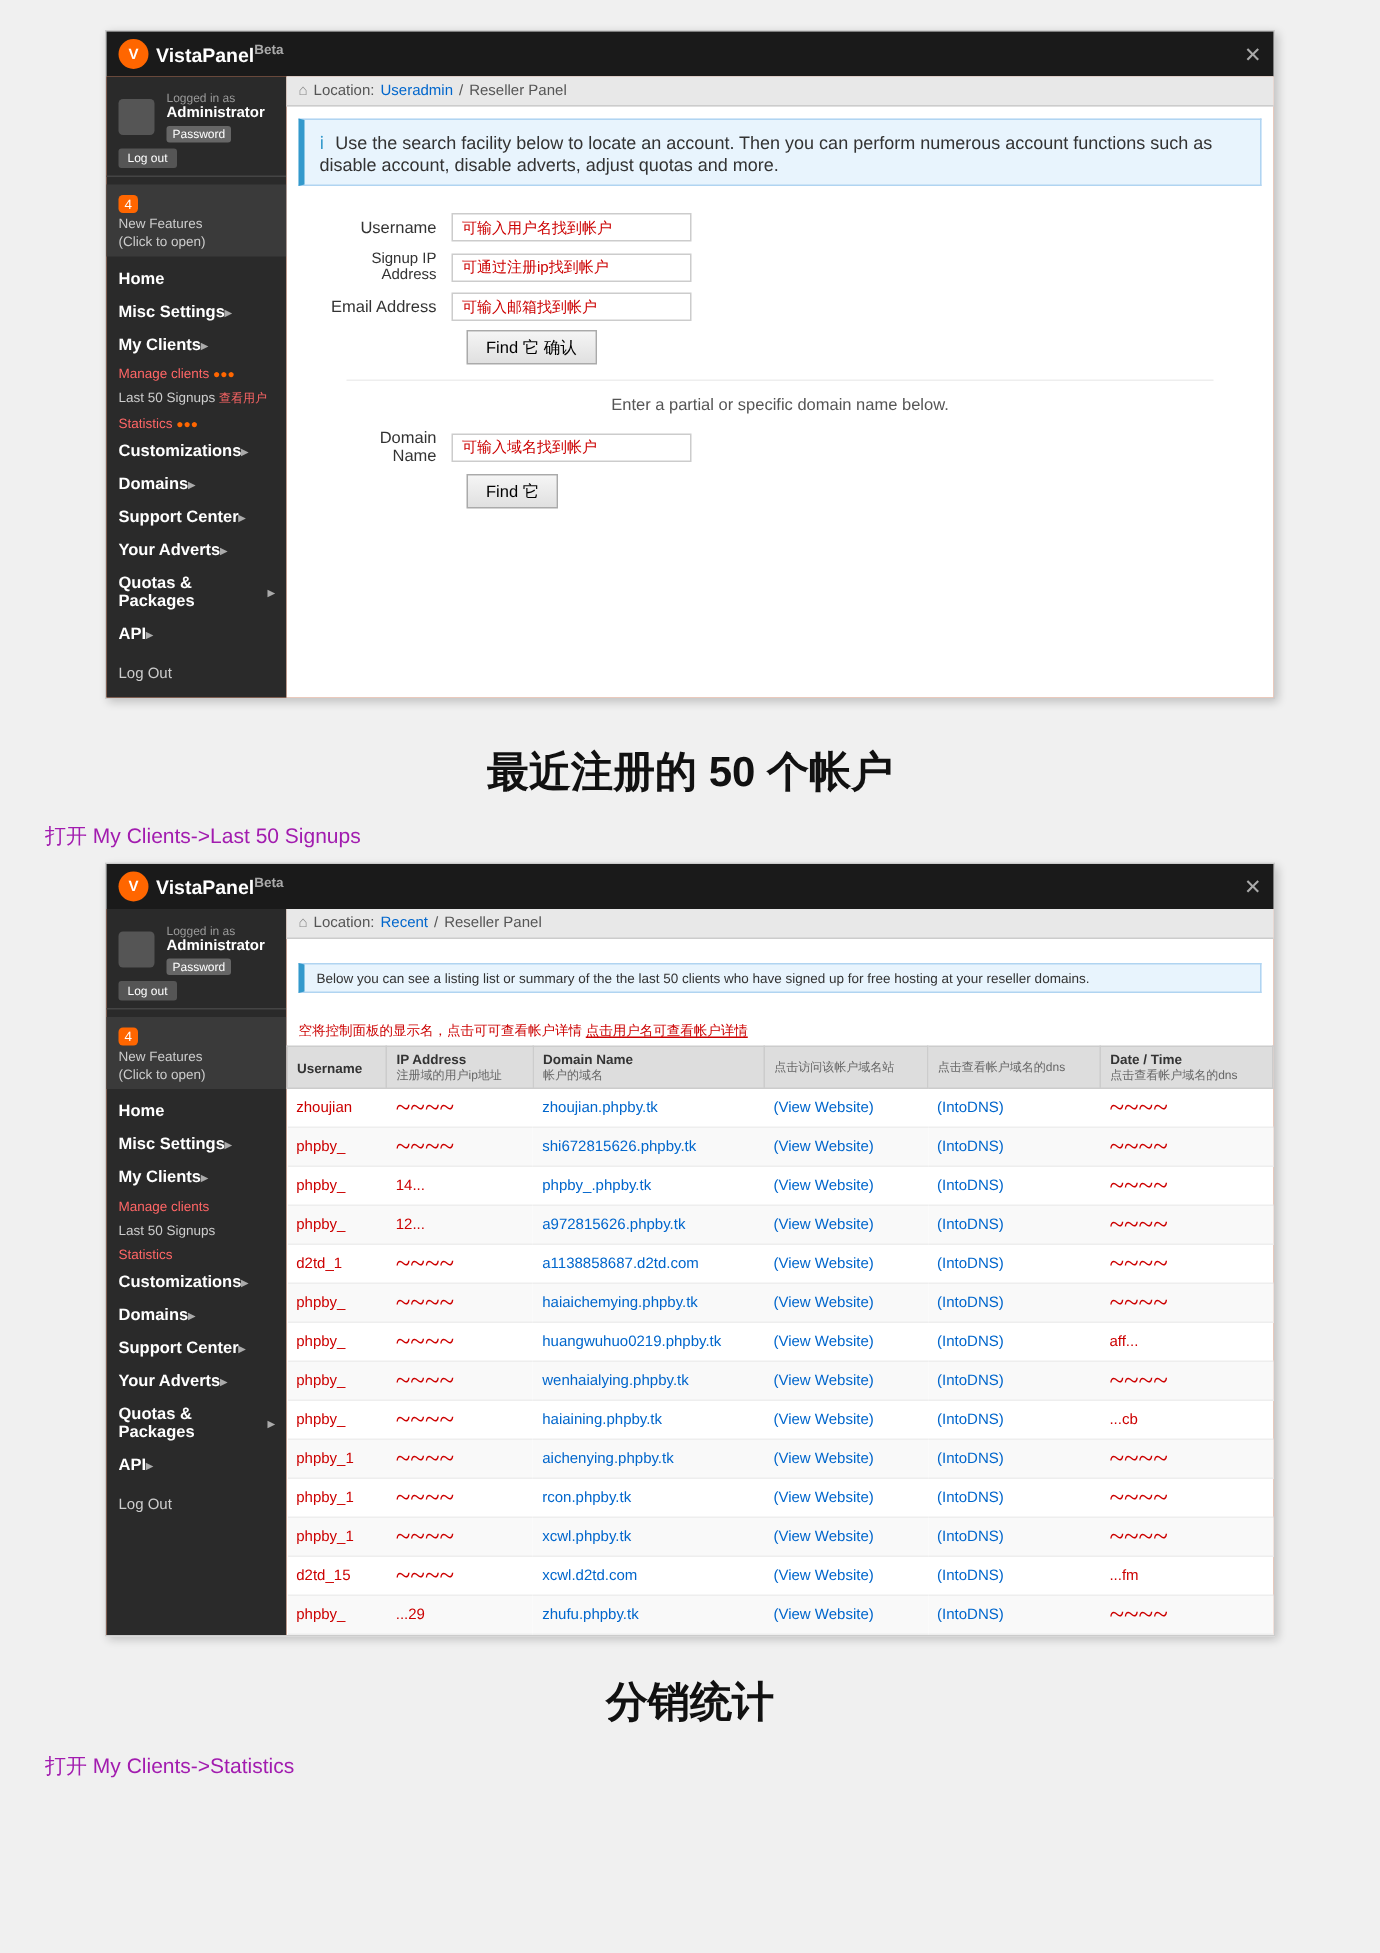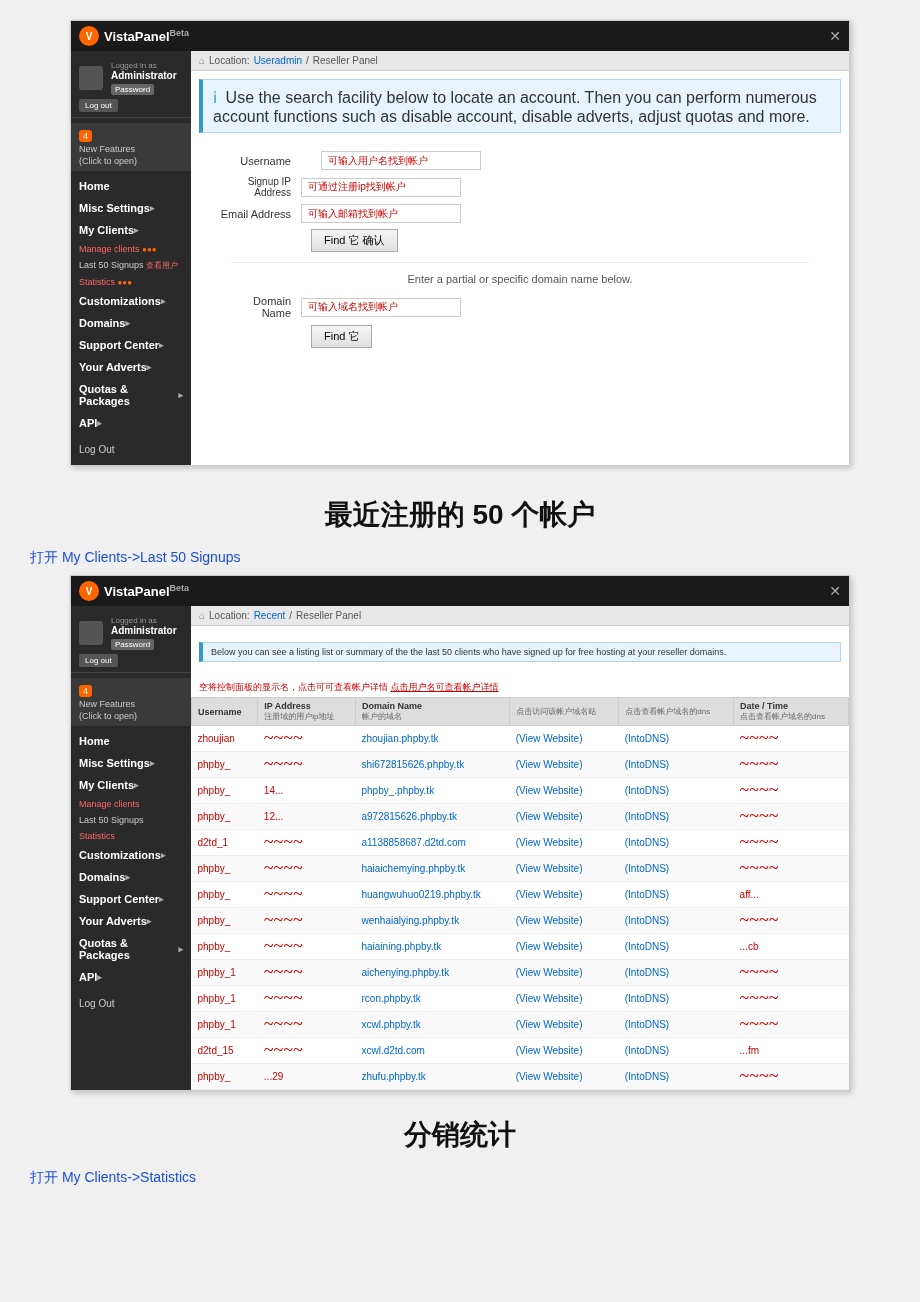--- a/index.html
+++ b/index.html
@@ -224,21 +224,21 @@
       color: #0066cc;
       text-decoration: none;
     }
 
     .info-box {
       background: #e8f4fd;
       border: 1px solid #b0d4f1;
       border-left: 4px solid #3399cc;
       padding: 6px 10px;
       margin: 8px;
-      font-size: 16px;
+      font-size: 12px;
       color: #333;
     }
 
     .info-box-icon {
       color: #3399cc;
       margin-right: 4px;
     }
 
     
     .search-section {
@@ -296,21 +296,21 @@
     .section-heading {
       text-align: center;
       font-size: 28px;
       font-weight: bold;
       margin: 25px 0 15px 0;
       color: #111;
     }
 
     .subsection-heading {
       font-size: 14px;
-      color: #1d4ed8;
+      color: #a21caf;
       margin: 10px 0 8px 0;
     }
 
     
     .signups-table {
       width: 100%;
       border-collapse: collapse;
       font-size: 10px;
     }
 
@@ -476,21 +476,21 @@
 
         <div class="info-box">
           <span class="info-box-icon">ℹ</span>
           <span>Use the search facility below to locate an account. Then you can perform numerous account functions such as disable account, disable adverts, adjust quotas and more.</span>
         </div>
 
         <div class="search-section">
 
           <div class="form-row">
             <span class="form-label">Username</span>
-            <input class="form-input" type="text" style="color: rgb(204, 0, 0); margin-left: 20px;" value="可输入用户名找到帐户">
+            <input class="form-input" type="text" style="color: rgb(204, 0, 0);" value="可输入用户名找到帐户">
           </div>
 
           <div class="form-row">
             <span class="form-label" style="font-size:10px;">Signup IP<br>Address</span>
             <input class="form-input" type="text" style="color: rgb(204, 0, 0);" value="可通过注册ip找到帐户">
           </div>
 
           <div class="form-row">
             <span class="form-label">Email Address</span>
             <input class="form-input" type="text" style="color: rgb(204, 0, 0);" value="可输入邮箱找到帐户">

